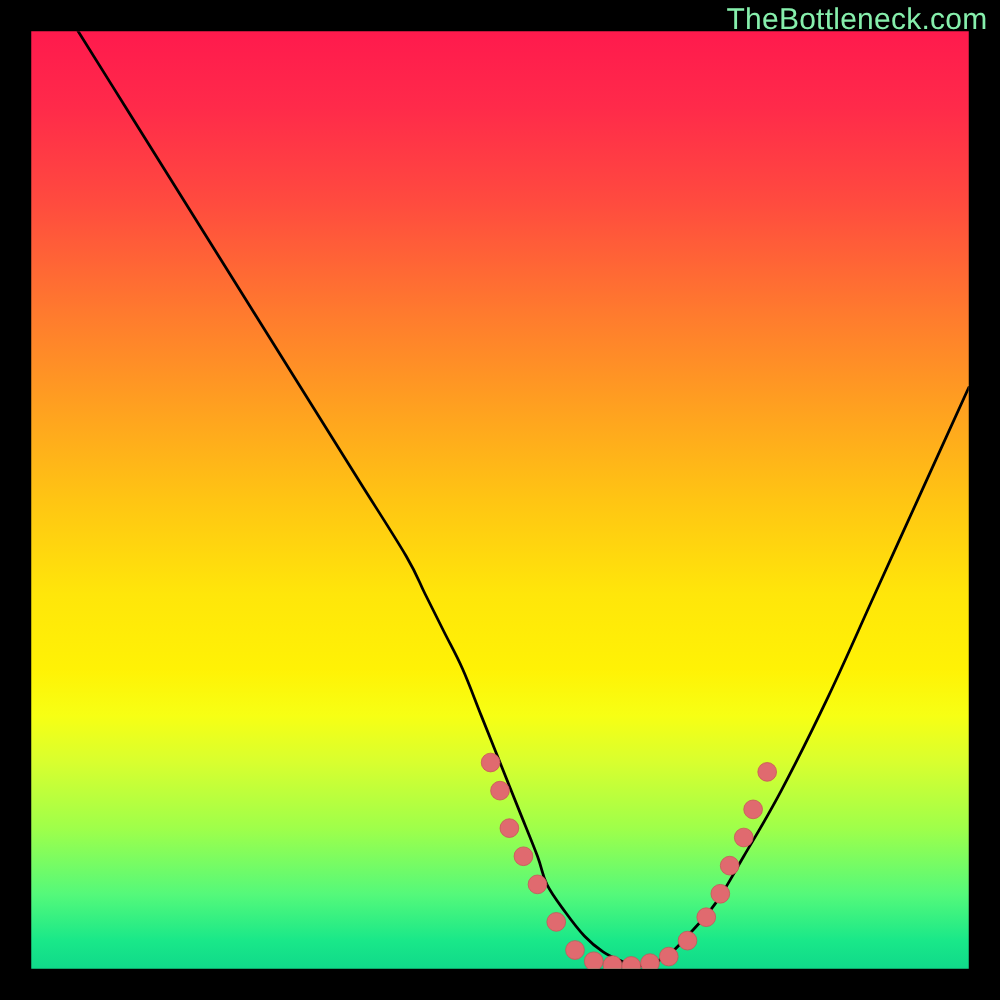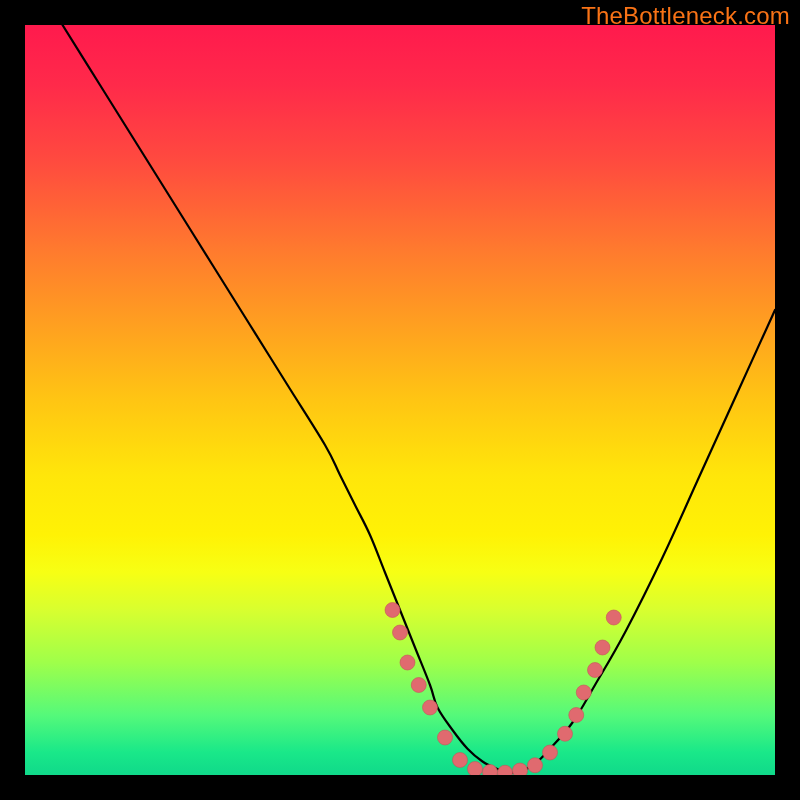--- a/index.html
+++ b/index.html
@@ -47,21 +47,21 @@
     left: 0;
     top: 0;
     width: 750px;
     height: 750px;
     pointer-events: none;
   }
   .watermark {
     position: absolute;
     top: 2px;
     right: 10px;
-    color: #f97316;
+    color: #86efac;
     font-size: 24px;
     font-weight: 500;
     letter-spacing: 0.2px;
     user-select: none;
   }
 </style>
 </head>
 <body>
 
 <div class="stage">

